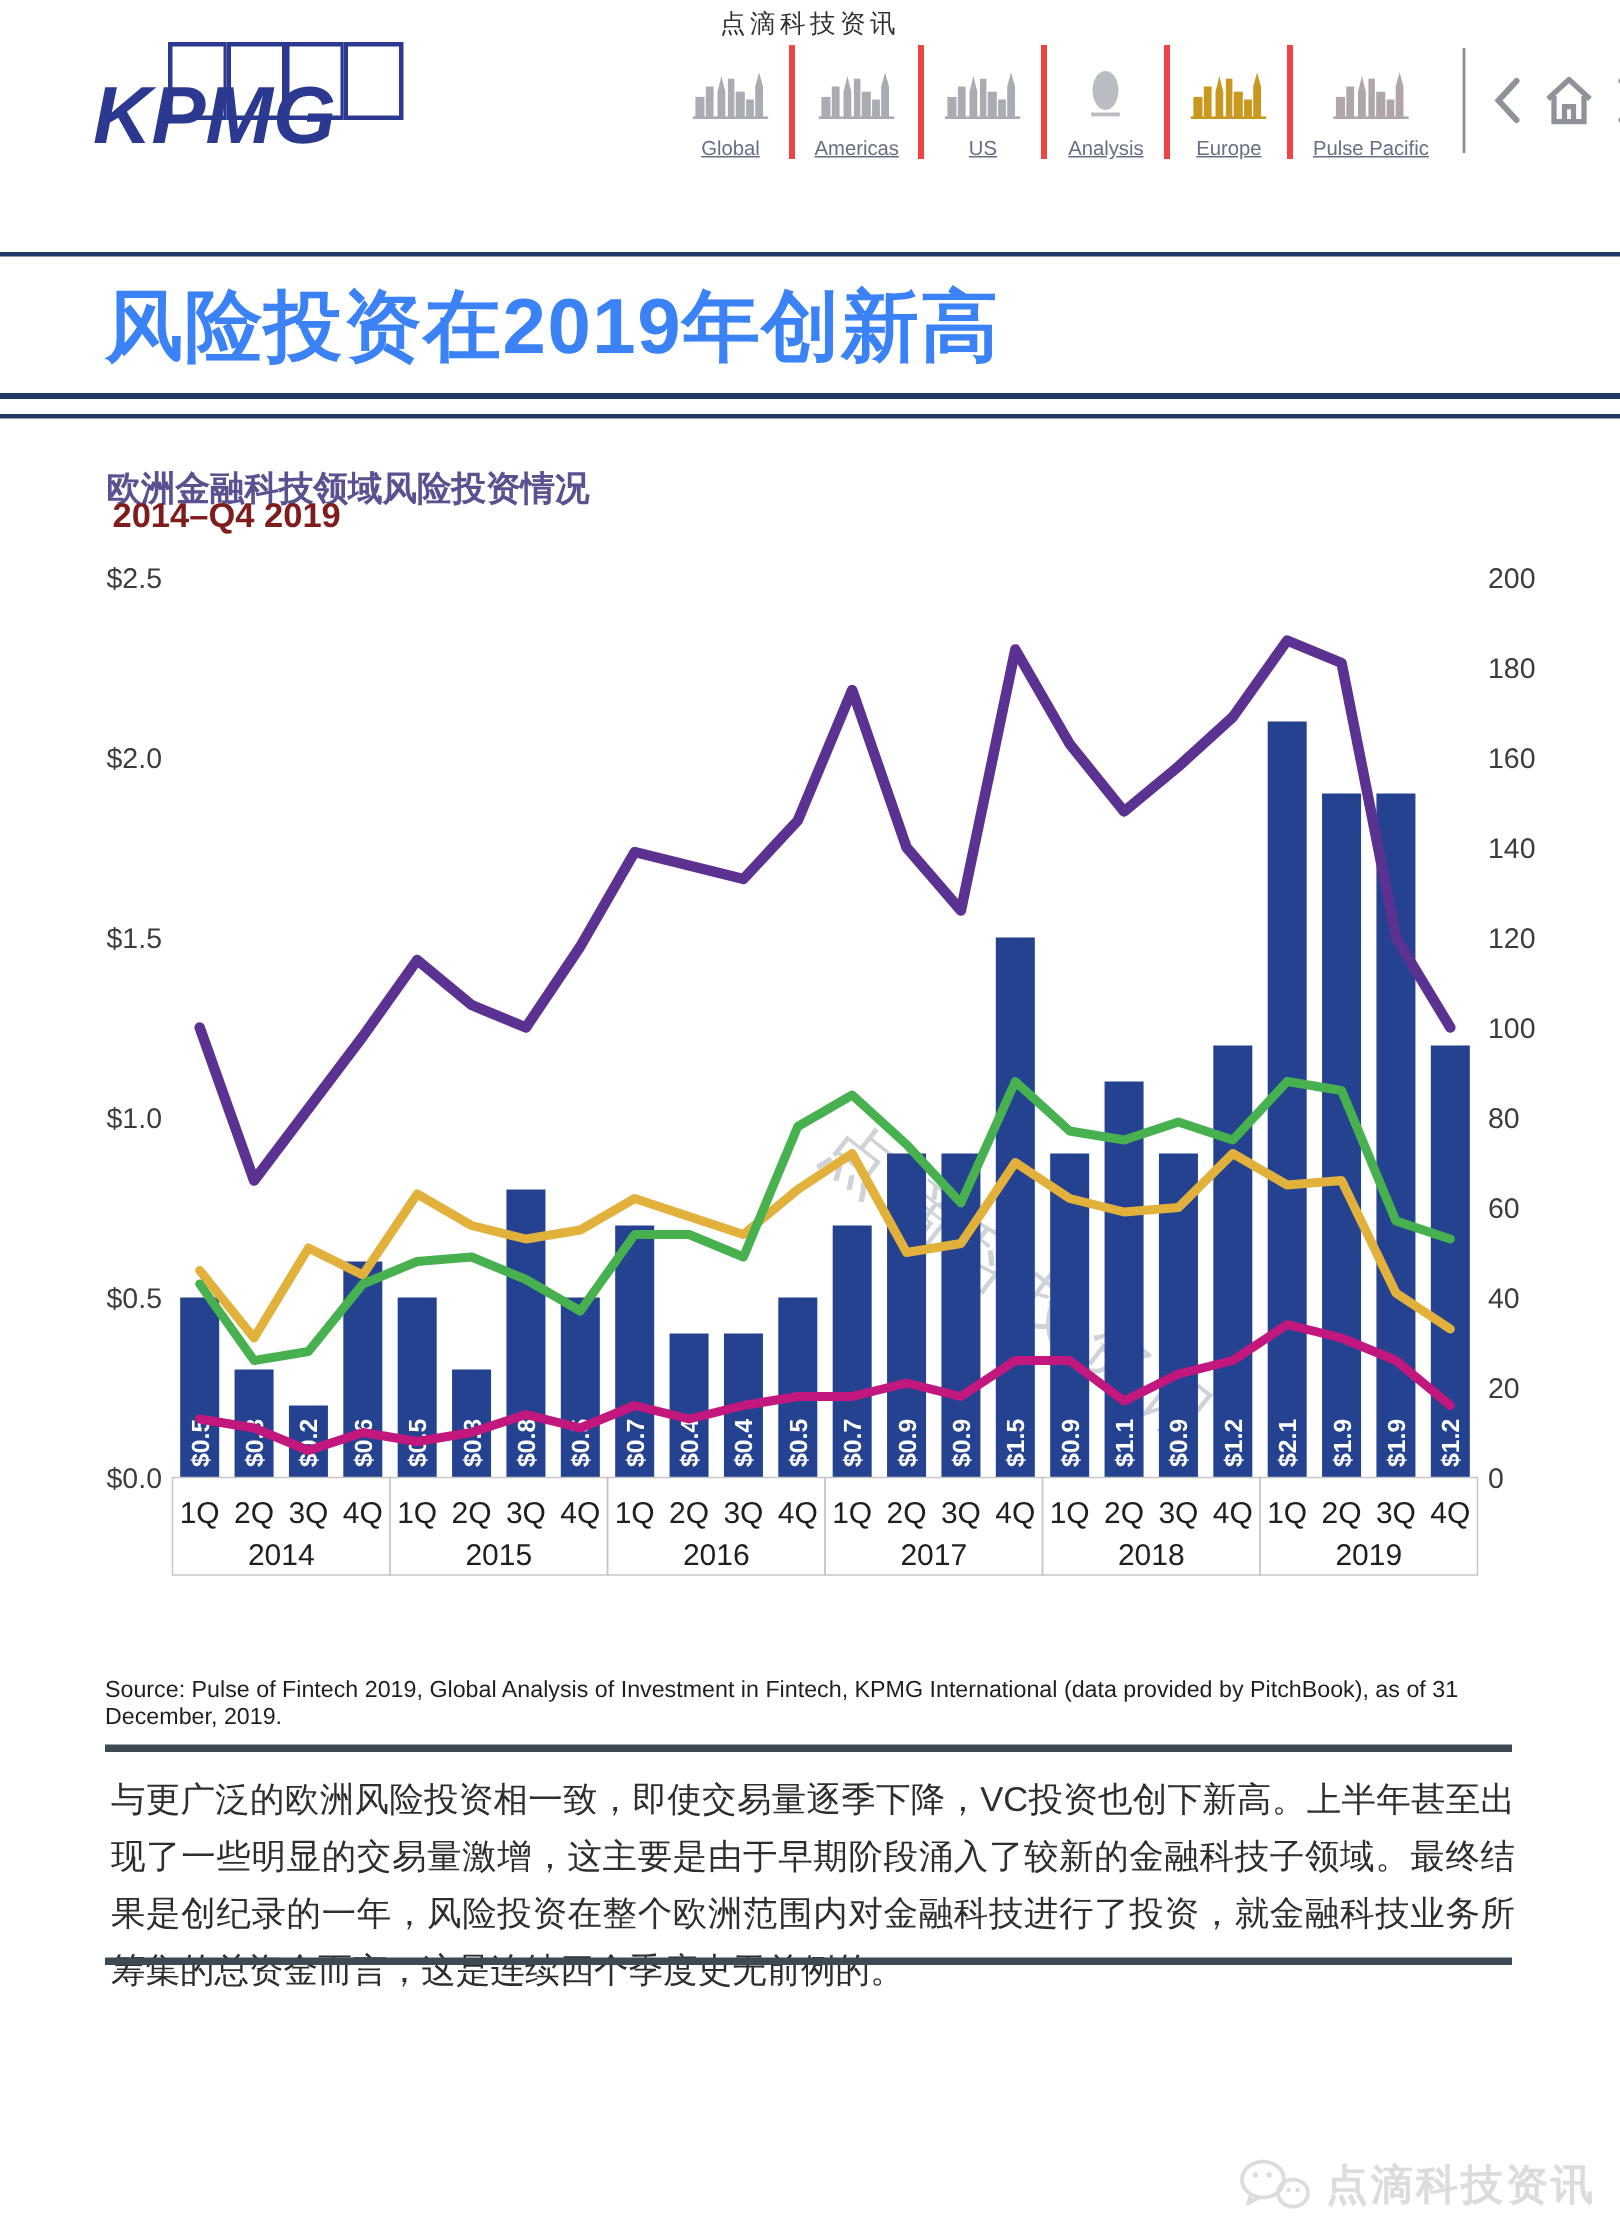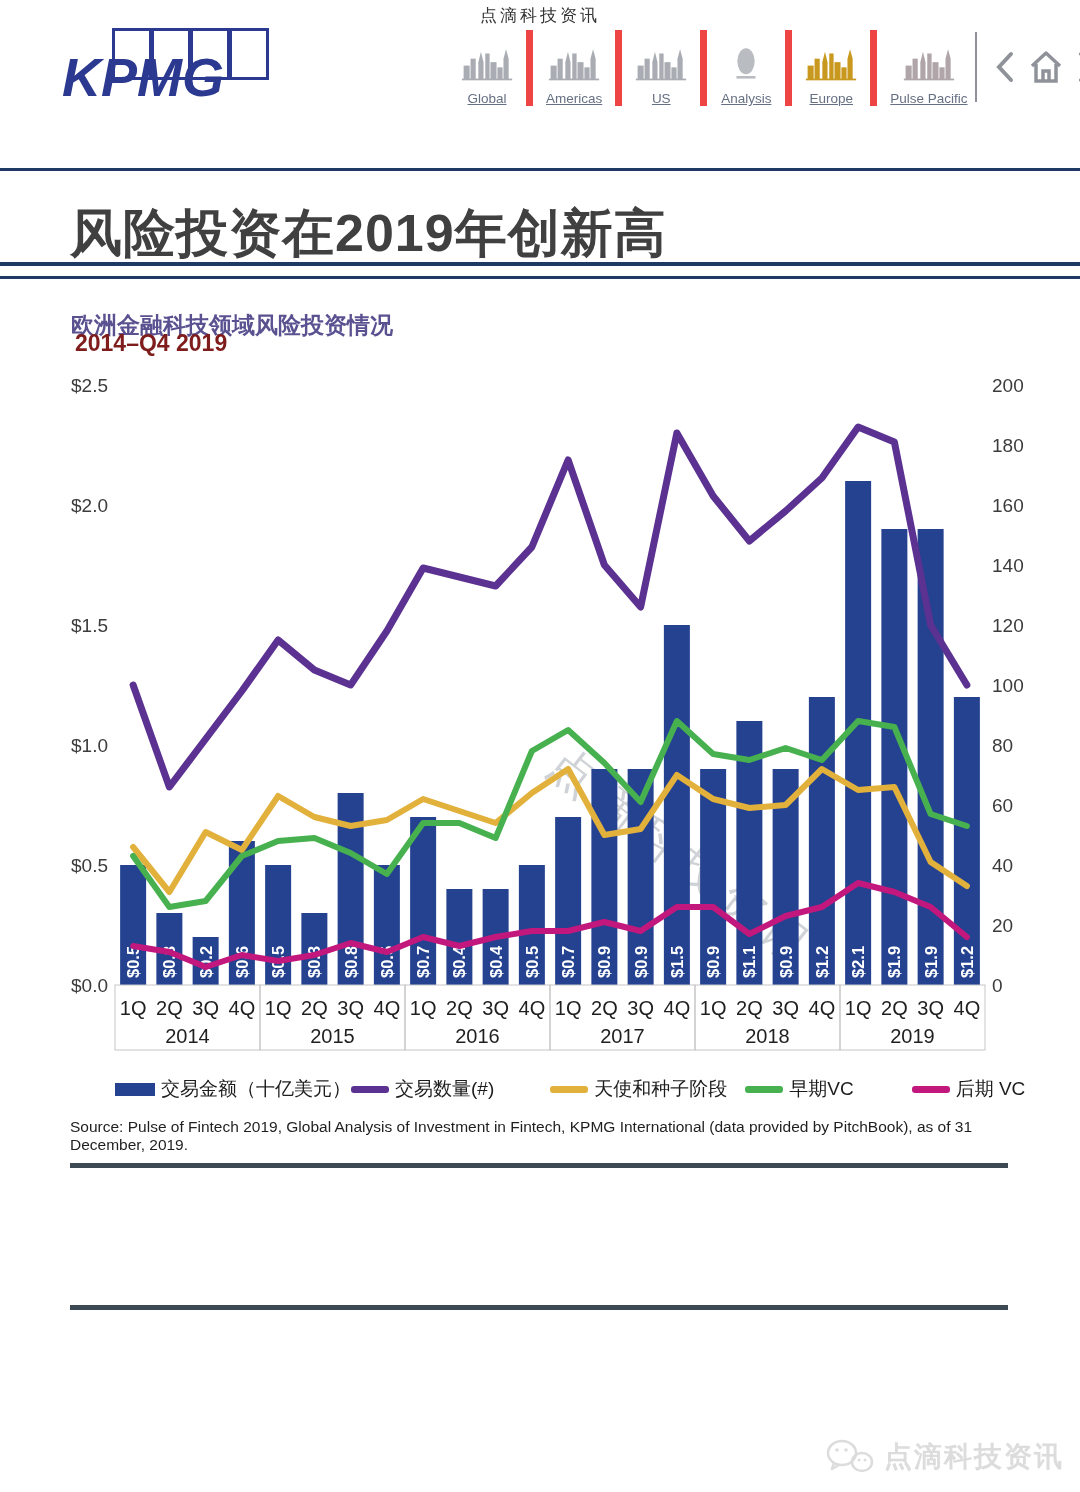--- a/index.html
+++ b/index.html
@@ -13,35 +13,35 @@
   
   .kpmg{position:absolute;left:62px;top:28px;width:230px;height:84px;}
   .kpmg .sq{position:absolute;top:0;width:34px;height:46px;border:3px solid #2b3990;background:#fff;}
   .kpmg .word{position:absolute;left:0;top:22px;font-size:54px;font-weight:800;font-style:italic;
     color:#2b3990;letter-spacing:0px;line-height:1;}
 
   
   .nav{position:absolute;left:448px;top:30px;height:76px;display:flex;align-items:center;}
   .nav-item{display:flex;flex-direction:column;align-items:center;justify-content:flex-end;
     padding:0 13px;height:76px;cursor:pointer;}
-  .nav-item + .nav-item{border-left:7px solid #ef4444;}
+  .nav-item + .nav-item{border-left:4px solid #ef4444;}
   .nav-item .lbl{font-size:13.5px;color:#667083;text-decoration:underline;margin-top:4px;white-space:nowrap;}
   .nav-arrows{position:absolute;left:975px;top:32px;display:flex;align-items:center;height:70px;}
   .nav-arrows .vdiv{width:2px;height:70px;background:#8f9399;margin-right:12px;}
   .nav-arrows svg{margin:0 5px;}
 
   
   .rule-top{position:absolute;left:0;top:168px;width:1080px;height:3px;background:#1f3864;}
   .rule-double{position:absolute;left:0;top:262px;width:1080px;height:10px;
     border-top:4px solid #1f3864;border-bottom:3px solid #1f3864;}
   .rule-dark{position:absolute;left:70px;width:938px;height:5px;background:#3d4a54;}
 
   
-  .page-title{position:absolute;left:70px;top:183px;font-size:52px;font-weight:900;color:#404040;
-    letter-spacing:1px;white-space:nowrap;margin-top:16px;}
+  .page-title{position:absolute;left:70px;top:183px;font-size:52px;font-weight:900;color:#3b82f6;
+    letter-spacing:1px;white-space:nowrap;}
   .chart-heading{position:absolute;left:71px;top:310px;font-size:23px;font-weight:700;color:#5a5191;}
   .chart-subheading{position:absolute;left:75px;top:330px;font-size:23px;font-weight:700;color:#7f1d1d;}
 
   
   #chart-wrap{position:absolute;left:0;top:375px;width:1080px;height:690px;}
 
   
   #legend{position:absolute;left:115px;top:1076px;display:flex;align-items:center;height:26px;}
   .legend-item{display:flex;align-items:center;}
   .legend-item .swatch-bar{width:40px;height:13px;display:inline-block;}
@@ -284,46 +284,25 @@
         <text x="821.875" y="640" text-anchor="middle" font-size="20" fill="#1f1f1f">4Q</text>
         <text x="767.5" y="668" text-anchor="middle" font-size="20" fill="#1f1f1f">2018</text>
         <text x="858.125" y="640" text-anchor="middle" font-size="20" fill="#1f1f1f">1Q</text>
         <text x="894.375" y="640" text-anchor="middle" font-size="20" fill="#1f1f1f">2Q</text>
         <text x="930.625" y="640" text-anchor="middle" font-size="20" fill="#1f1f1f">3Q</text>
         <text x="966.875" y="640" text-anchor="middle" font-size="20" fill="#1f1f1f">4Q</text>
         <text x="912.5" y="668" text-anchor="middle" font-size="20" fill="#1f1f1f">2019</text>
       </svg>
   </div>
 
-  <div id="legend">
-      <div class="legend-item" style="margin-left: 0px;">
-        <span class="swatch-bar" style="background: rgb(36, 66, 143);"></span>
-        <span class="llbl">交易金额（十亿美元）</span>
-      </div>
-      <div class="legend-item" style="margin-left: 0px;">
-        <span class="swatch-line" style="background: rgb(91, 49, 145);"></span>
-        <span class="llbl">交易数量(#)</span>
-      </div>
-      <div class="legend-item" style="margin-left: 56px;">
-        <span class="swatch-line" style="background: rgb(226, 177, 60);"></span>
-        <span class="llbl">天使和种子阶段</span>
-      </div>
-      <div class="legend-item" style="margin-left: 18px;">
-        <span class="swatch-line" style="background: rgb(71, 177, 79);"></span>
-        <span class="llbl">早期VC</span>
-      </div>
-      <div class="legend-item" style="margin-left: 58px;">
-        <span class="swatch-line" style="background: rgb(194, 24, 125);"></span>
-        <span class="llbl">后期 VC</span>
-      </div>
-    </div>
 
   <div class="source">Source: Pulse of Fintech 2019, Global Analysis of Investment in Fintech, KPMG International (data provided by PitchBook), as of 31 December, 2019.</div>
 
   <div class="rule-dark" style="top:1163px"></div>
+  <div class="paragraph">与更广泛的欧洲风险投资相一致，即使交易量逐季下降，VC投资也创下新高。上半年甚至出现了一些明显的交易量激增，这主要是由于早期阶段涌入了较新的金融科技子领域。最终结果是创纪录的一年，风险投资在整个欧洲范围内对金融科技进行了投资，就金融科技业务所筹集的总资金而言，这是连续四个季度史无前例的。</div>
   <div class="rule-dark" style="top:1305px"></div>
 
   <div class="footer-brand">
     <svg width="52" height="42" viewBox="0 0 52 42">
       <ellipse cx="18" cy="17" rx="14" ry="12" fill="none" stroke="#dcdcdc" stroke-width="2.5"></ellipse>
       <circle cx="13" cy="14" r="1.8" fill="#dcdcdc"></circle>
         <circle cx="22" cy="14" r="1.8" fill="#dcdcdc"></circle>
       <path d="M10 27 L8 33 L15 29" fill="none" stroke="#dcdcdc" stroke-width="2.5" stroke-linejoin="round"></path>
       <ellipse cx="38" cy="26" rx="10" ry="9" fill="none" stroke="#dcdcdc" stroke-width="2.5"></ellipse>
       <circle cx="35" cy="24" r="1.5" fill="#dcdcdc"></circle>

